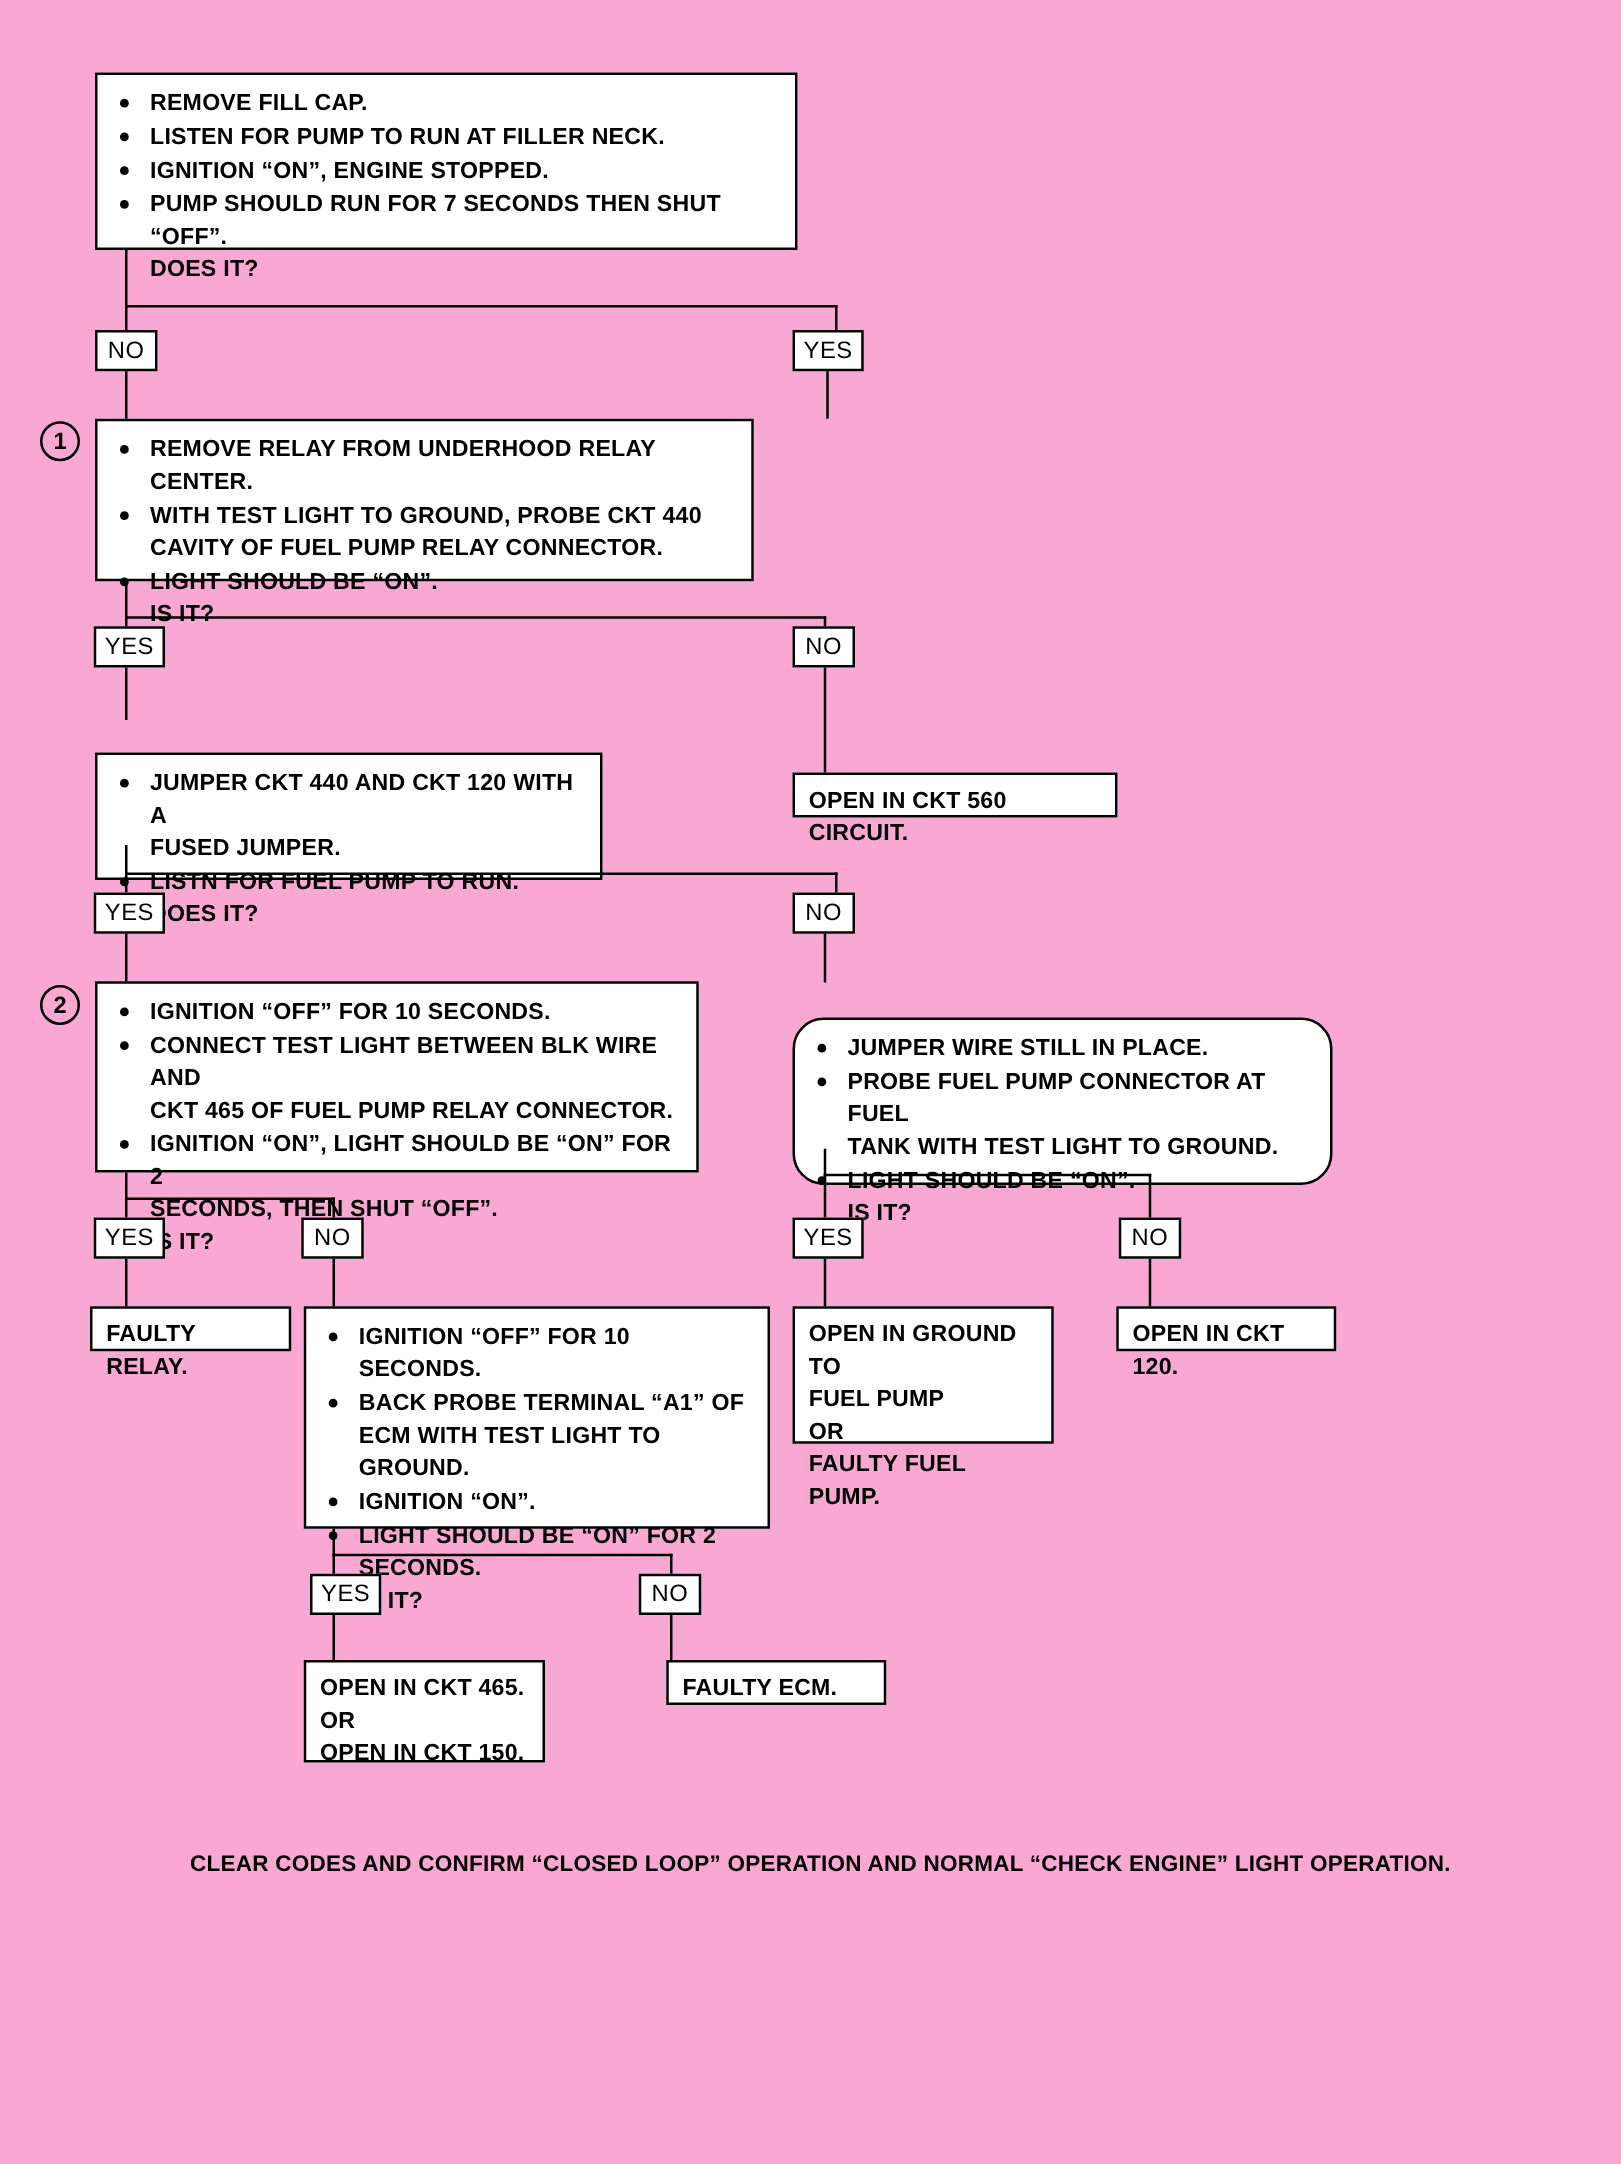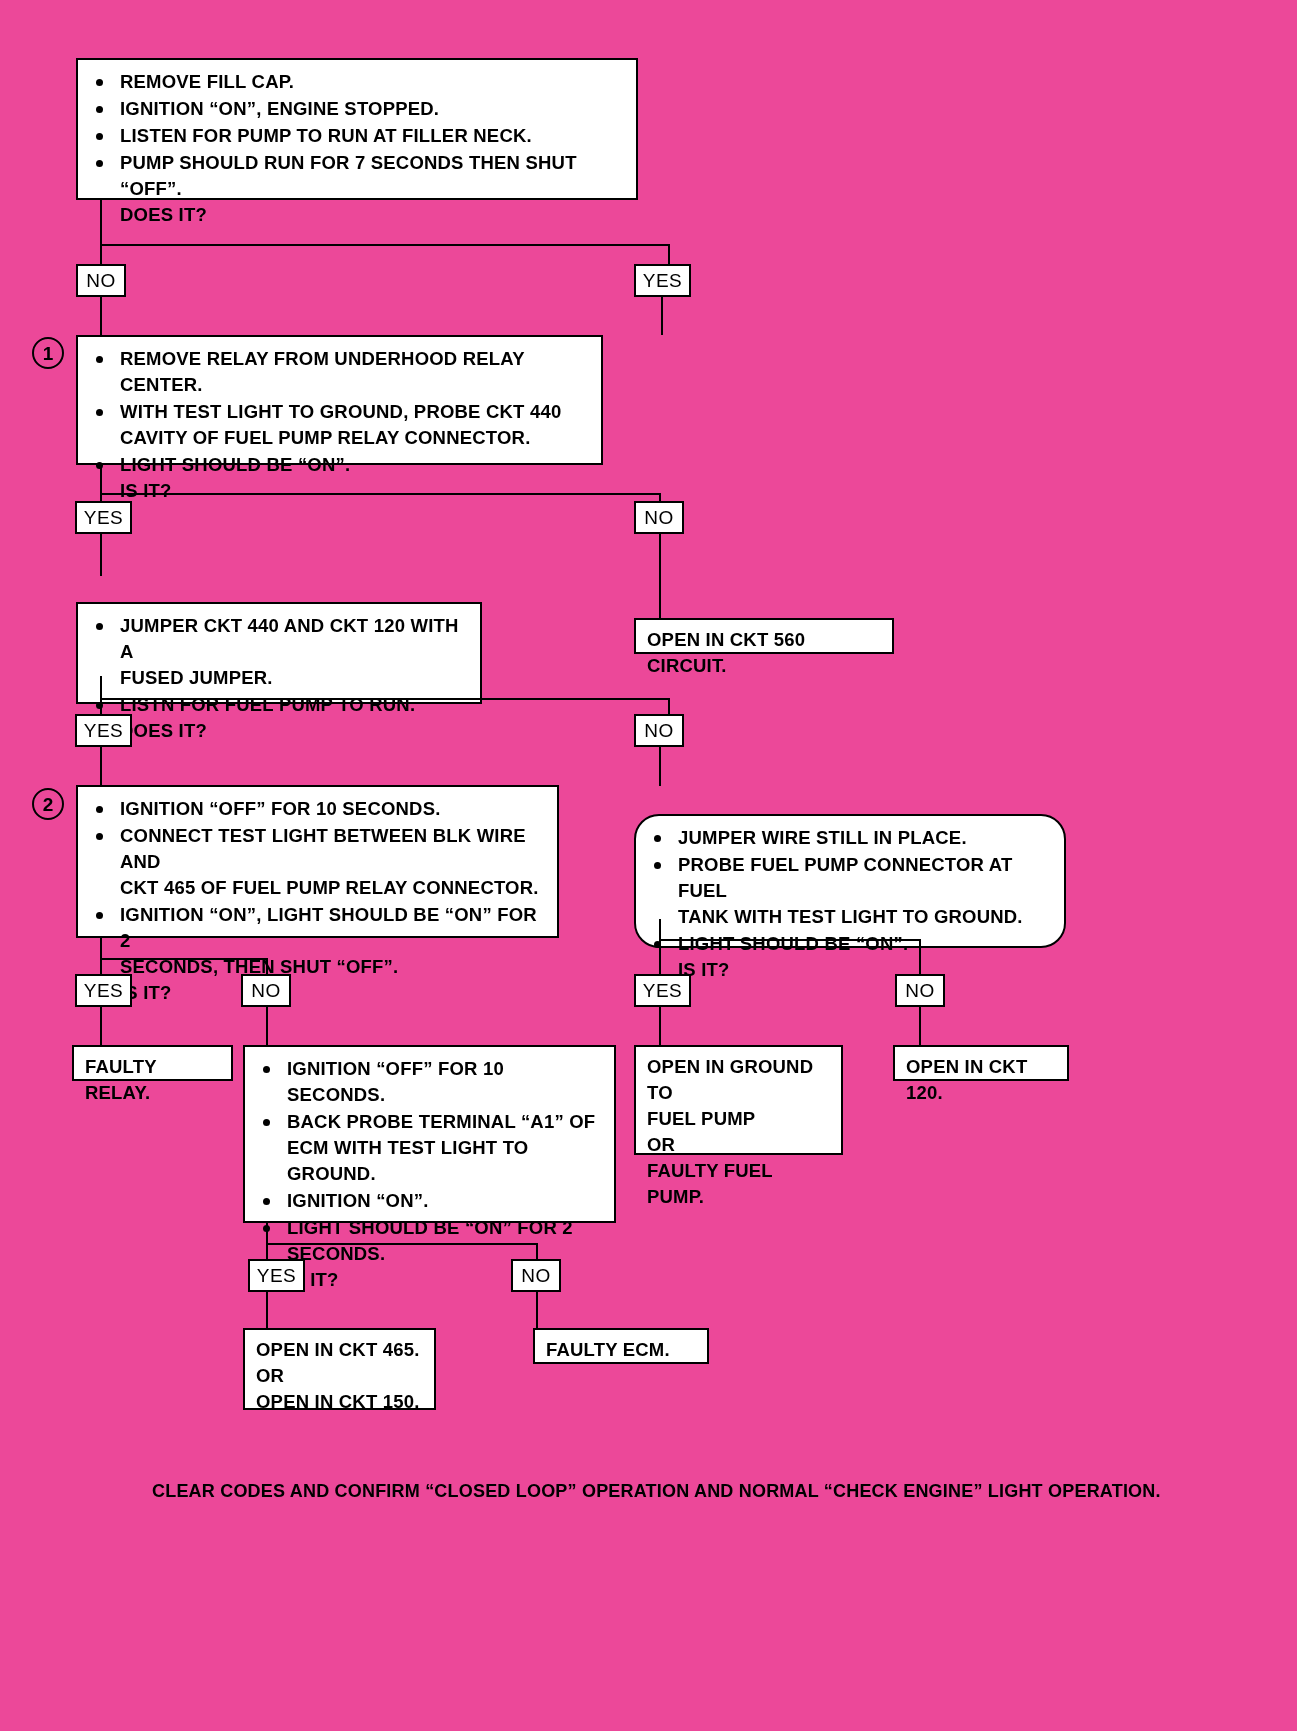--- a/index.html
+++ b/index.html
@@ -8,21 +8,21 @@
     background: #ffffff;
   }
   body {
     font-family: "Liberation Sans", sans-serif;
     color: #000000;
   }
   #sheet {
     position: relative;
     width: 1297px;
     height: 1731px;
-    background: #ec4899;
+    background: #f9a8d4;
     overflow: hidden;
   }
   
   .box {
     position: absolute;
     border: 2px solid #000;
     background: #fff;
     box-sizing: border-box;
   }
   .lbl {
@@ -111,22 +111,22 @@
   }
 </style>
 </head>
 <body>
 
 <div id="sheet">
 
   <div class="box inner-pad" style="left:76px; top:58px; width:562px; height:142px;">
     <ul class="bullets">
       <li class="bullet">REMOVE FILL CAP.</li>
+      <li class="bullet">LISTEN FOR PUMP TO RUN AT FILLER NECK.</li>
       <li class="bullet">IGNITION “ON”, ENGINE STOPPED.</li>
-      <li class="bullet">LISTEN FOR PUMP TO RUN AT FILLER NECK.</li>
       <li class="bullet">PUMP SHOULD RUN FOR 7 SECONDS THEN SHUT “OFF”.
 DOES IT?</li>
     </ul>
   </div>
 
   <div class="vline" style="left:100px; top:200px; height:46px;"></div>
   <div class="hline" style="left:100px; top:244px; width:570px;"></div>
   <div class="vline" style="left:100px; top:244px; height:22px;"></div>
   <div class="vline" style="left:668px; top:244px; height:22px;"></div>
 

